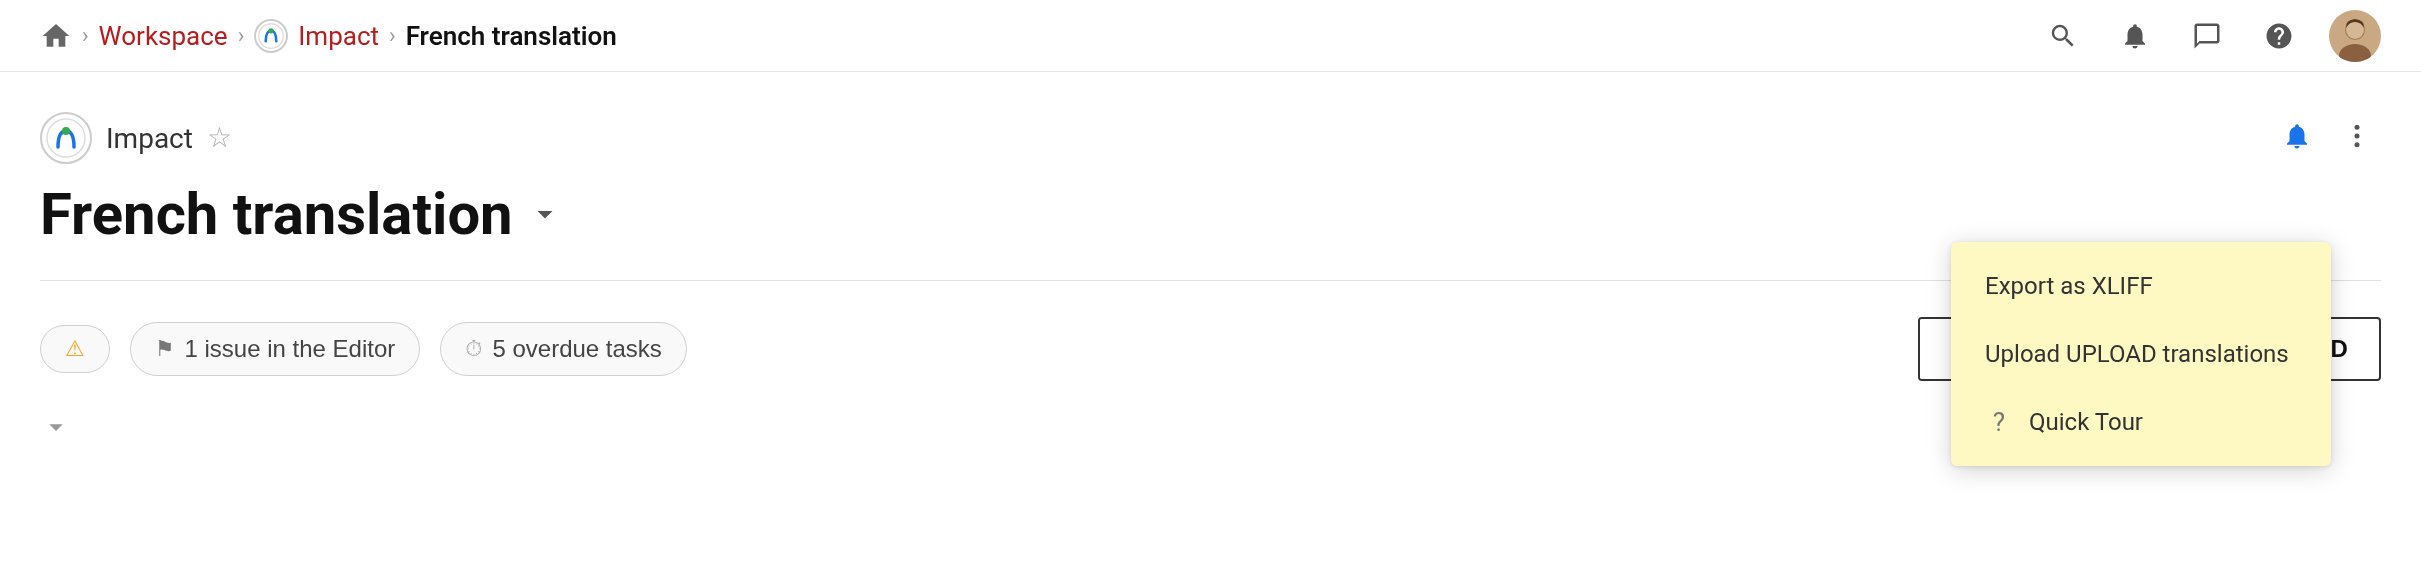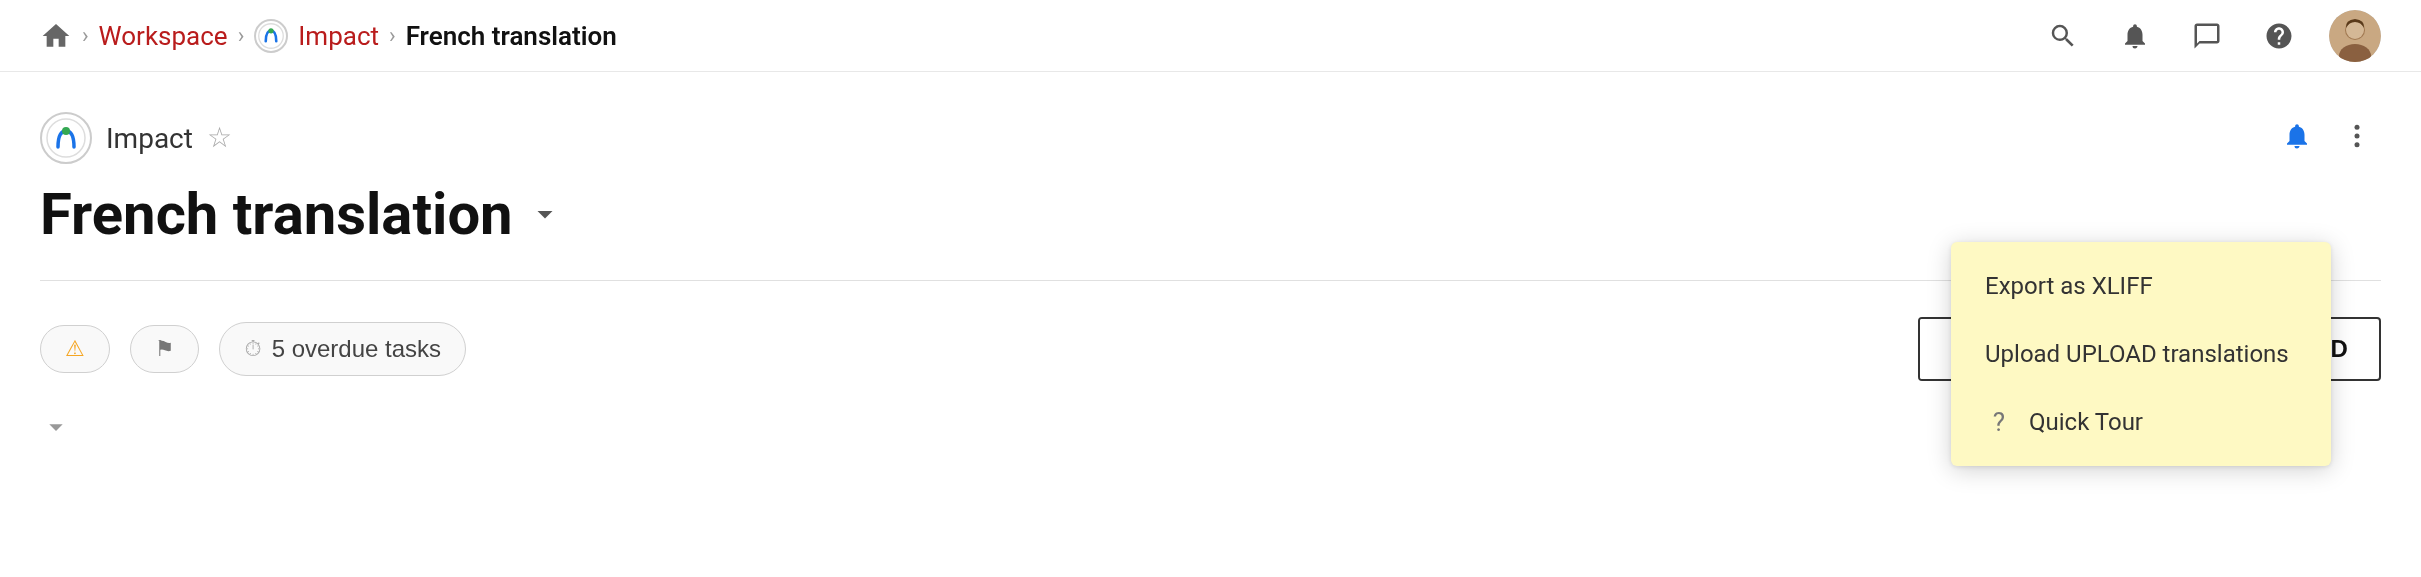--- a/index.html
+++ b/index.html
@@ -408,20 +408,21 @@
   <div class="divider"></div>
 
   <div class="badges-row">
 
     <button class="badge-pill">
       <span class="badge-icon warning">⚠</span>
     </button>
 
     <button class="badge-pill">
       <span class="badge-icon flag">⚑</span>
+      <span>1 issue in the Editor</span>
     </button>
 
     <button class="badge-pill">
       <span class="badge-icon clock">⏱</span>
       <span>5 overdue tasks</span>
     </button>
 
     <div class="action-buttons">
       <div class="upload-btn-group">
         <button class="upload-btn-main">UPLOAD</button>

